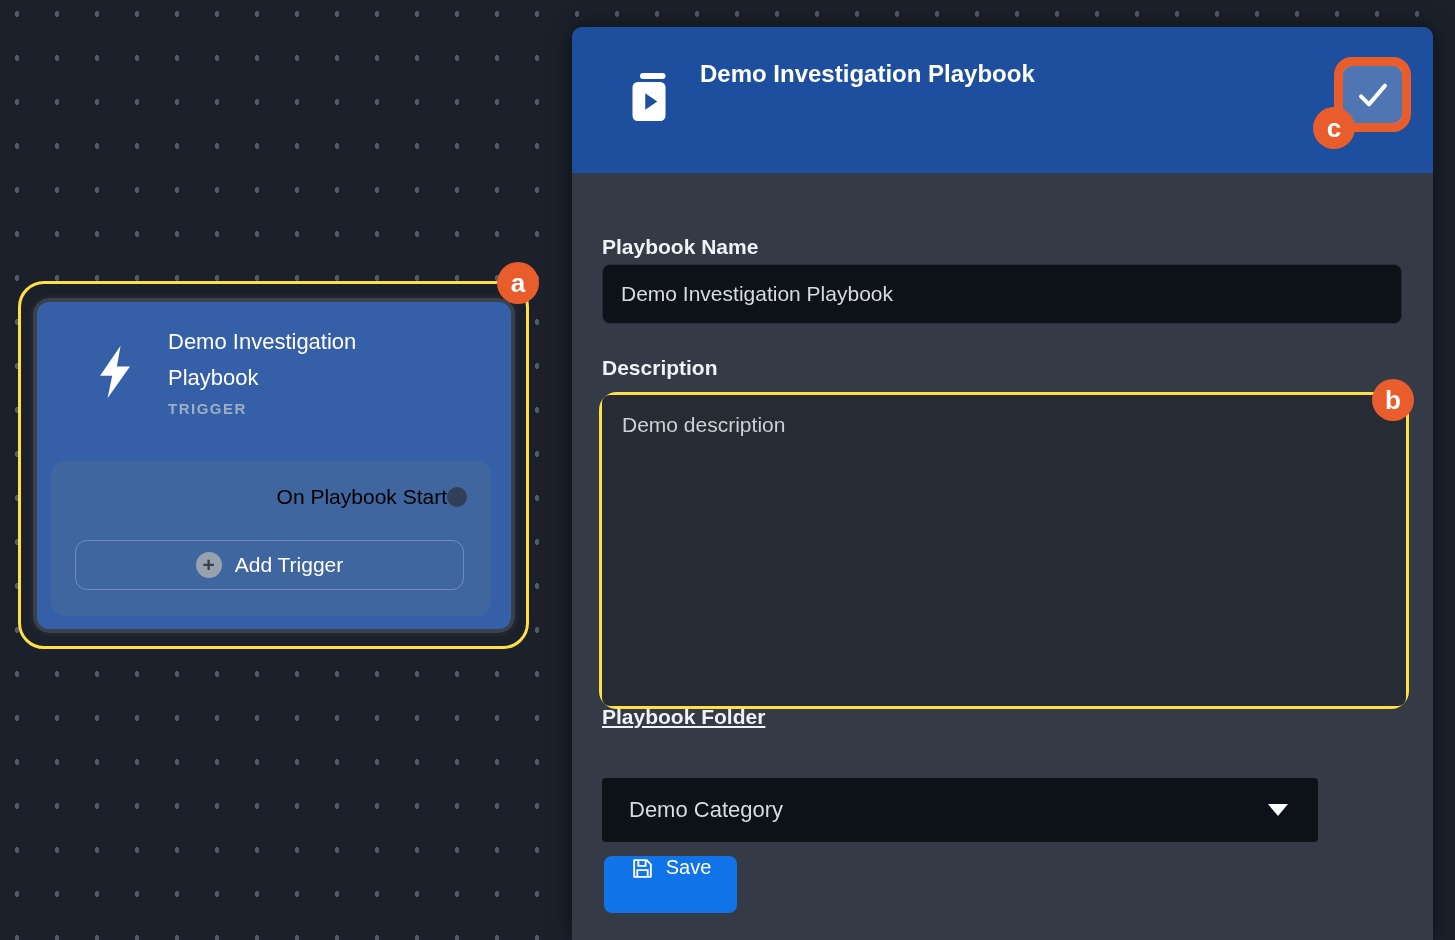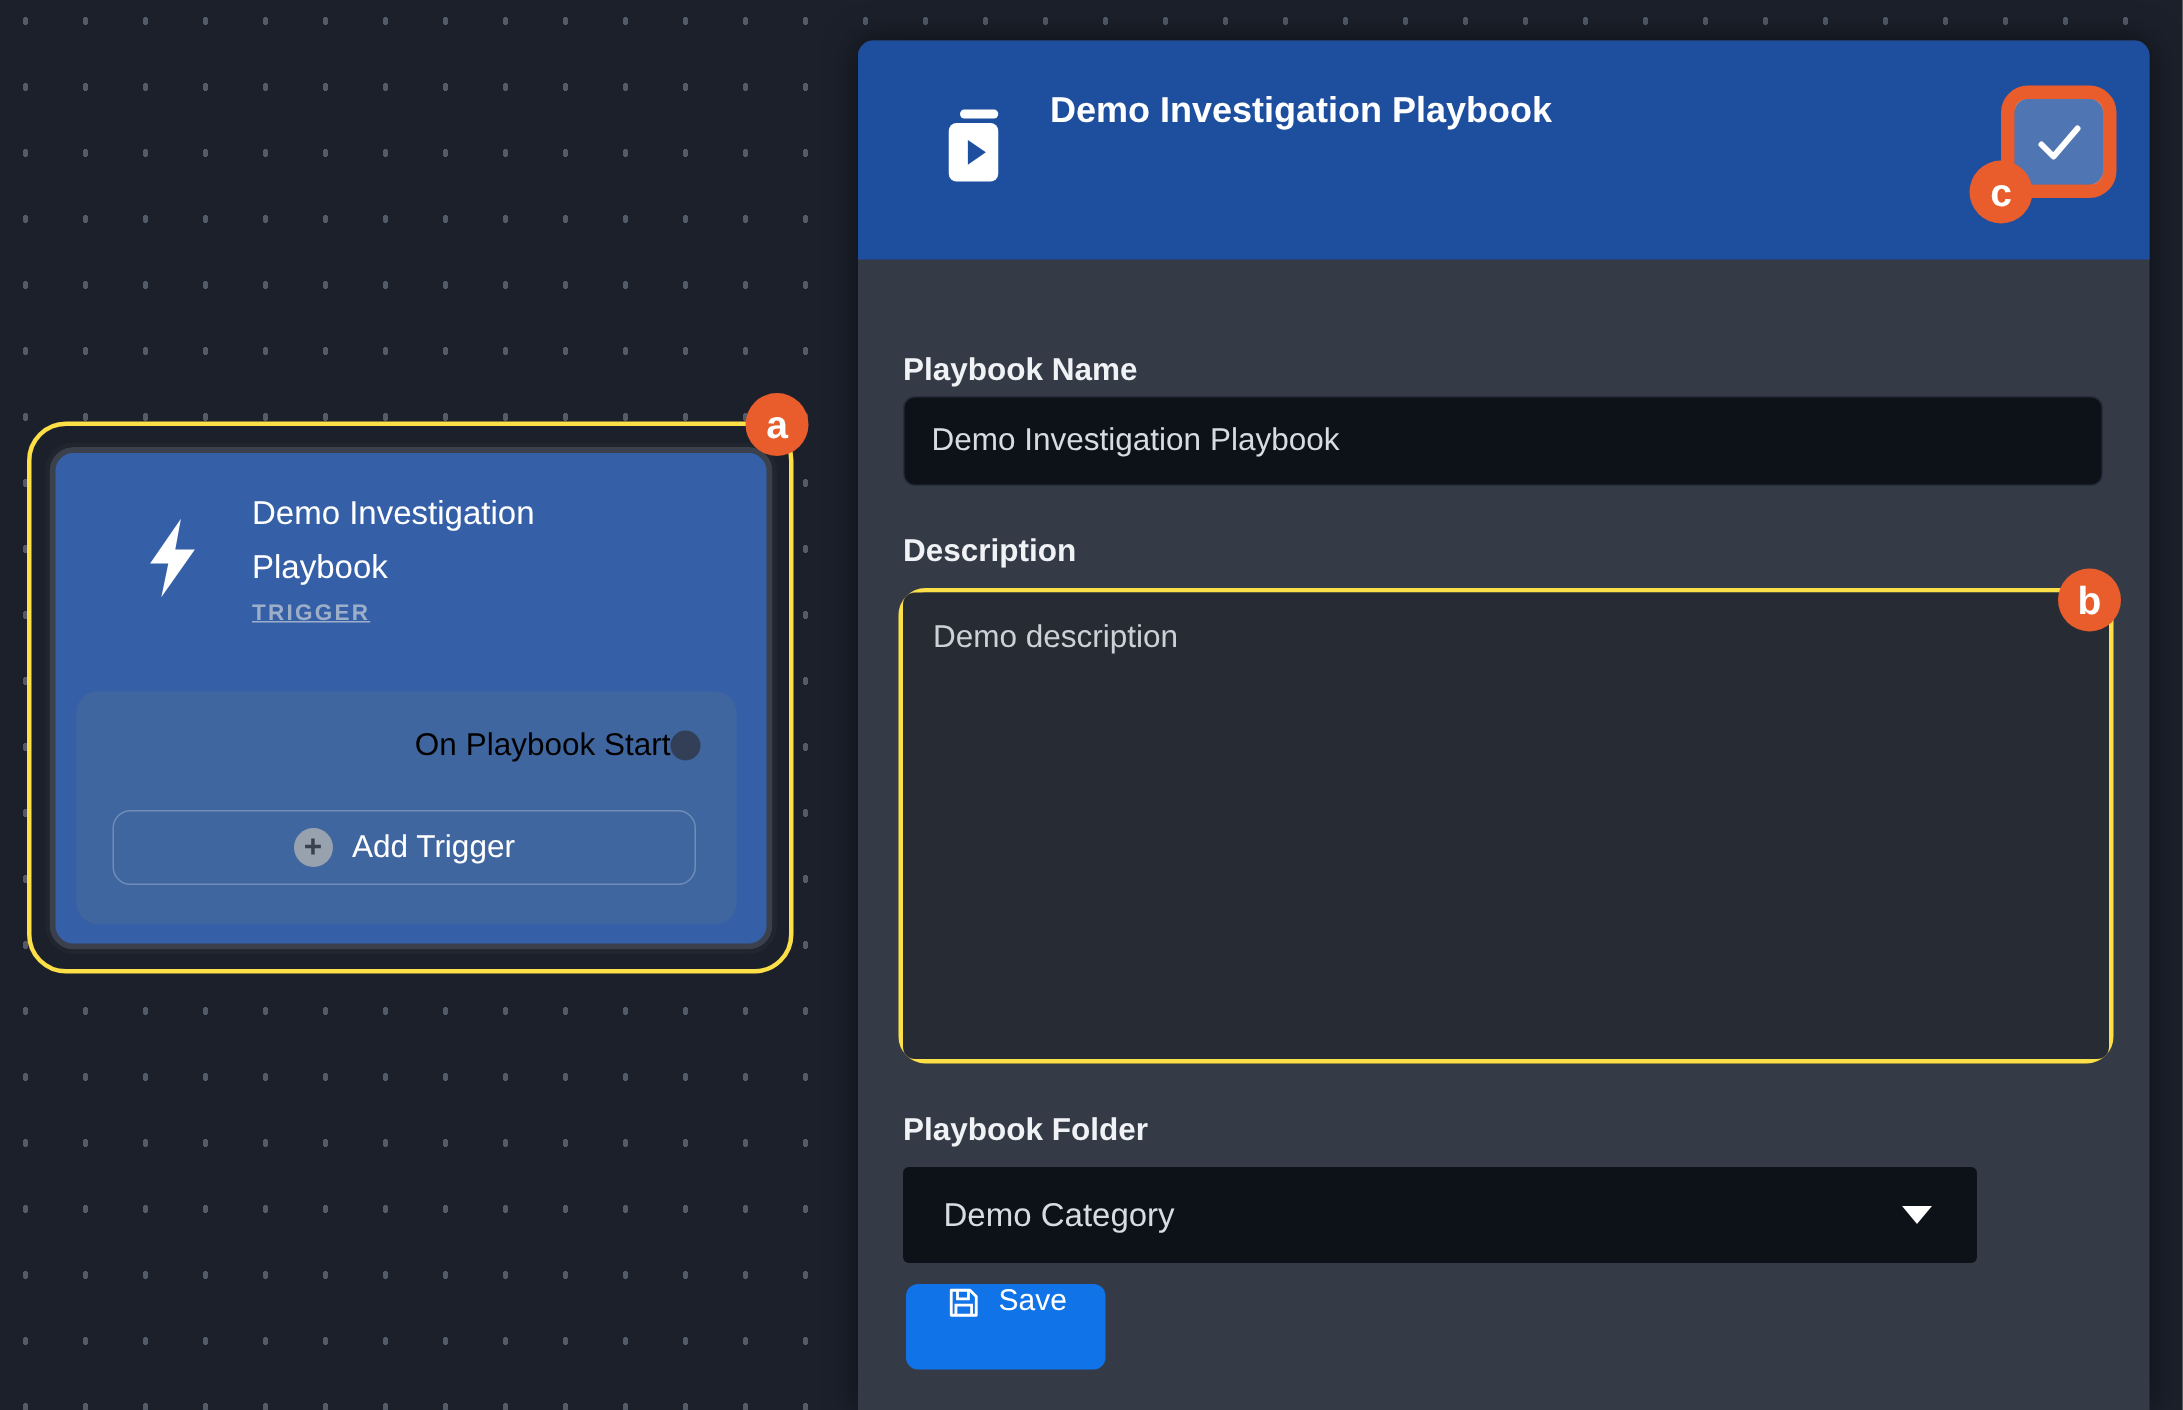--- a/index.html
+++ b/index.html
@@ -27,21 +27,21 @@
 
   
   .trigger-card {
     position:absolute; left:33px; top:298px; width:482px; height:335px;
     background:#3560A7; border:4px solid #3A414D; outline:3px solid #21252E;
     border-radius:16px; z-index:6;
   }
   .bolt { position:absolute; left:55px; top:42px; width:46px; height:56px; }
   .card-titles { position:absolute; left:131px; top:22px; width:260px; }
   .card-title { color:#FFFFFF; font-size:22px; line-height:36px; }
-  .card-type { margin-top:4px; color:#9DAEC9; font-size:15px; font-weight:bold; letter-spacing:1.5px;text-decoration:underline; }
+  .card-type { margin-top:4px; color:#9DAEC9; font-size:15px; font-weight:bold; letter-spacing:1.5px; }
   .trigger-section {
     position:absolute; left:14px; top:159px; width:440px; height:155px;
     background:#40669F; border-radius:14px;
   }
   .trigger-row {
     display:flex; align-items:center; justify-content:flex-end;
     padding:24px 24px 0 24px; color:#000000; font-size:21px;
   }
   .port { width:20px; height:20px; border-radius:50%; background:#333E57; }
   .add-trigger {
@@ -79,21 +79,21 @@
     background:rgba(255,255,255,0.22); border-radius:8px;
     display:flex; align-items:center; justify-content:center;
   }
   .badge-c { left:741px; top:80px; }
 
   .form-label {
     position:absolute; left:30px; color:#F0F2F5; font-size:21px; font-weight:bold;
   }
   .lbl-name { top:190px;margin-top:18px; }
   .lbl-desc { top:329px; }
-  .lbl-folder { top:715px; }
+  .lbl-folder { top:678px;text-decoration:underline; }
 
   .text-input {
     position:absolute; left:30px; top:237px; width:800px; height:60px;
     background:#0D1118; border:1px solid #272E3B; border-radius:8px;
     color:#D8DBDF; font-size:21px; font-family:inherit; padding:0 18px;
   }
   .ann-b { left:27px; top:365px; width:810px; height:317px; border-radius:18px; z-index:15; }
   .badge-b { left:800px; top:352px; }
   .desc-area {
     width:100%; height:100%; background:#272B33; border:none; outline:none; resize:none;

